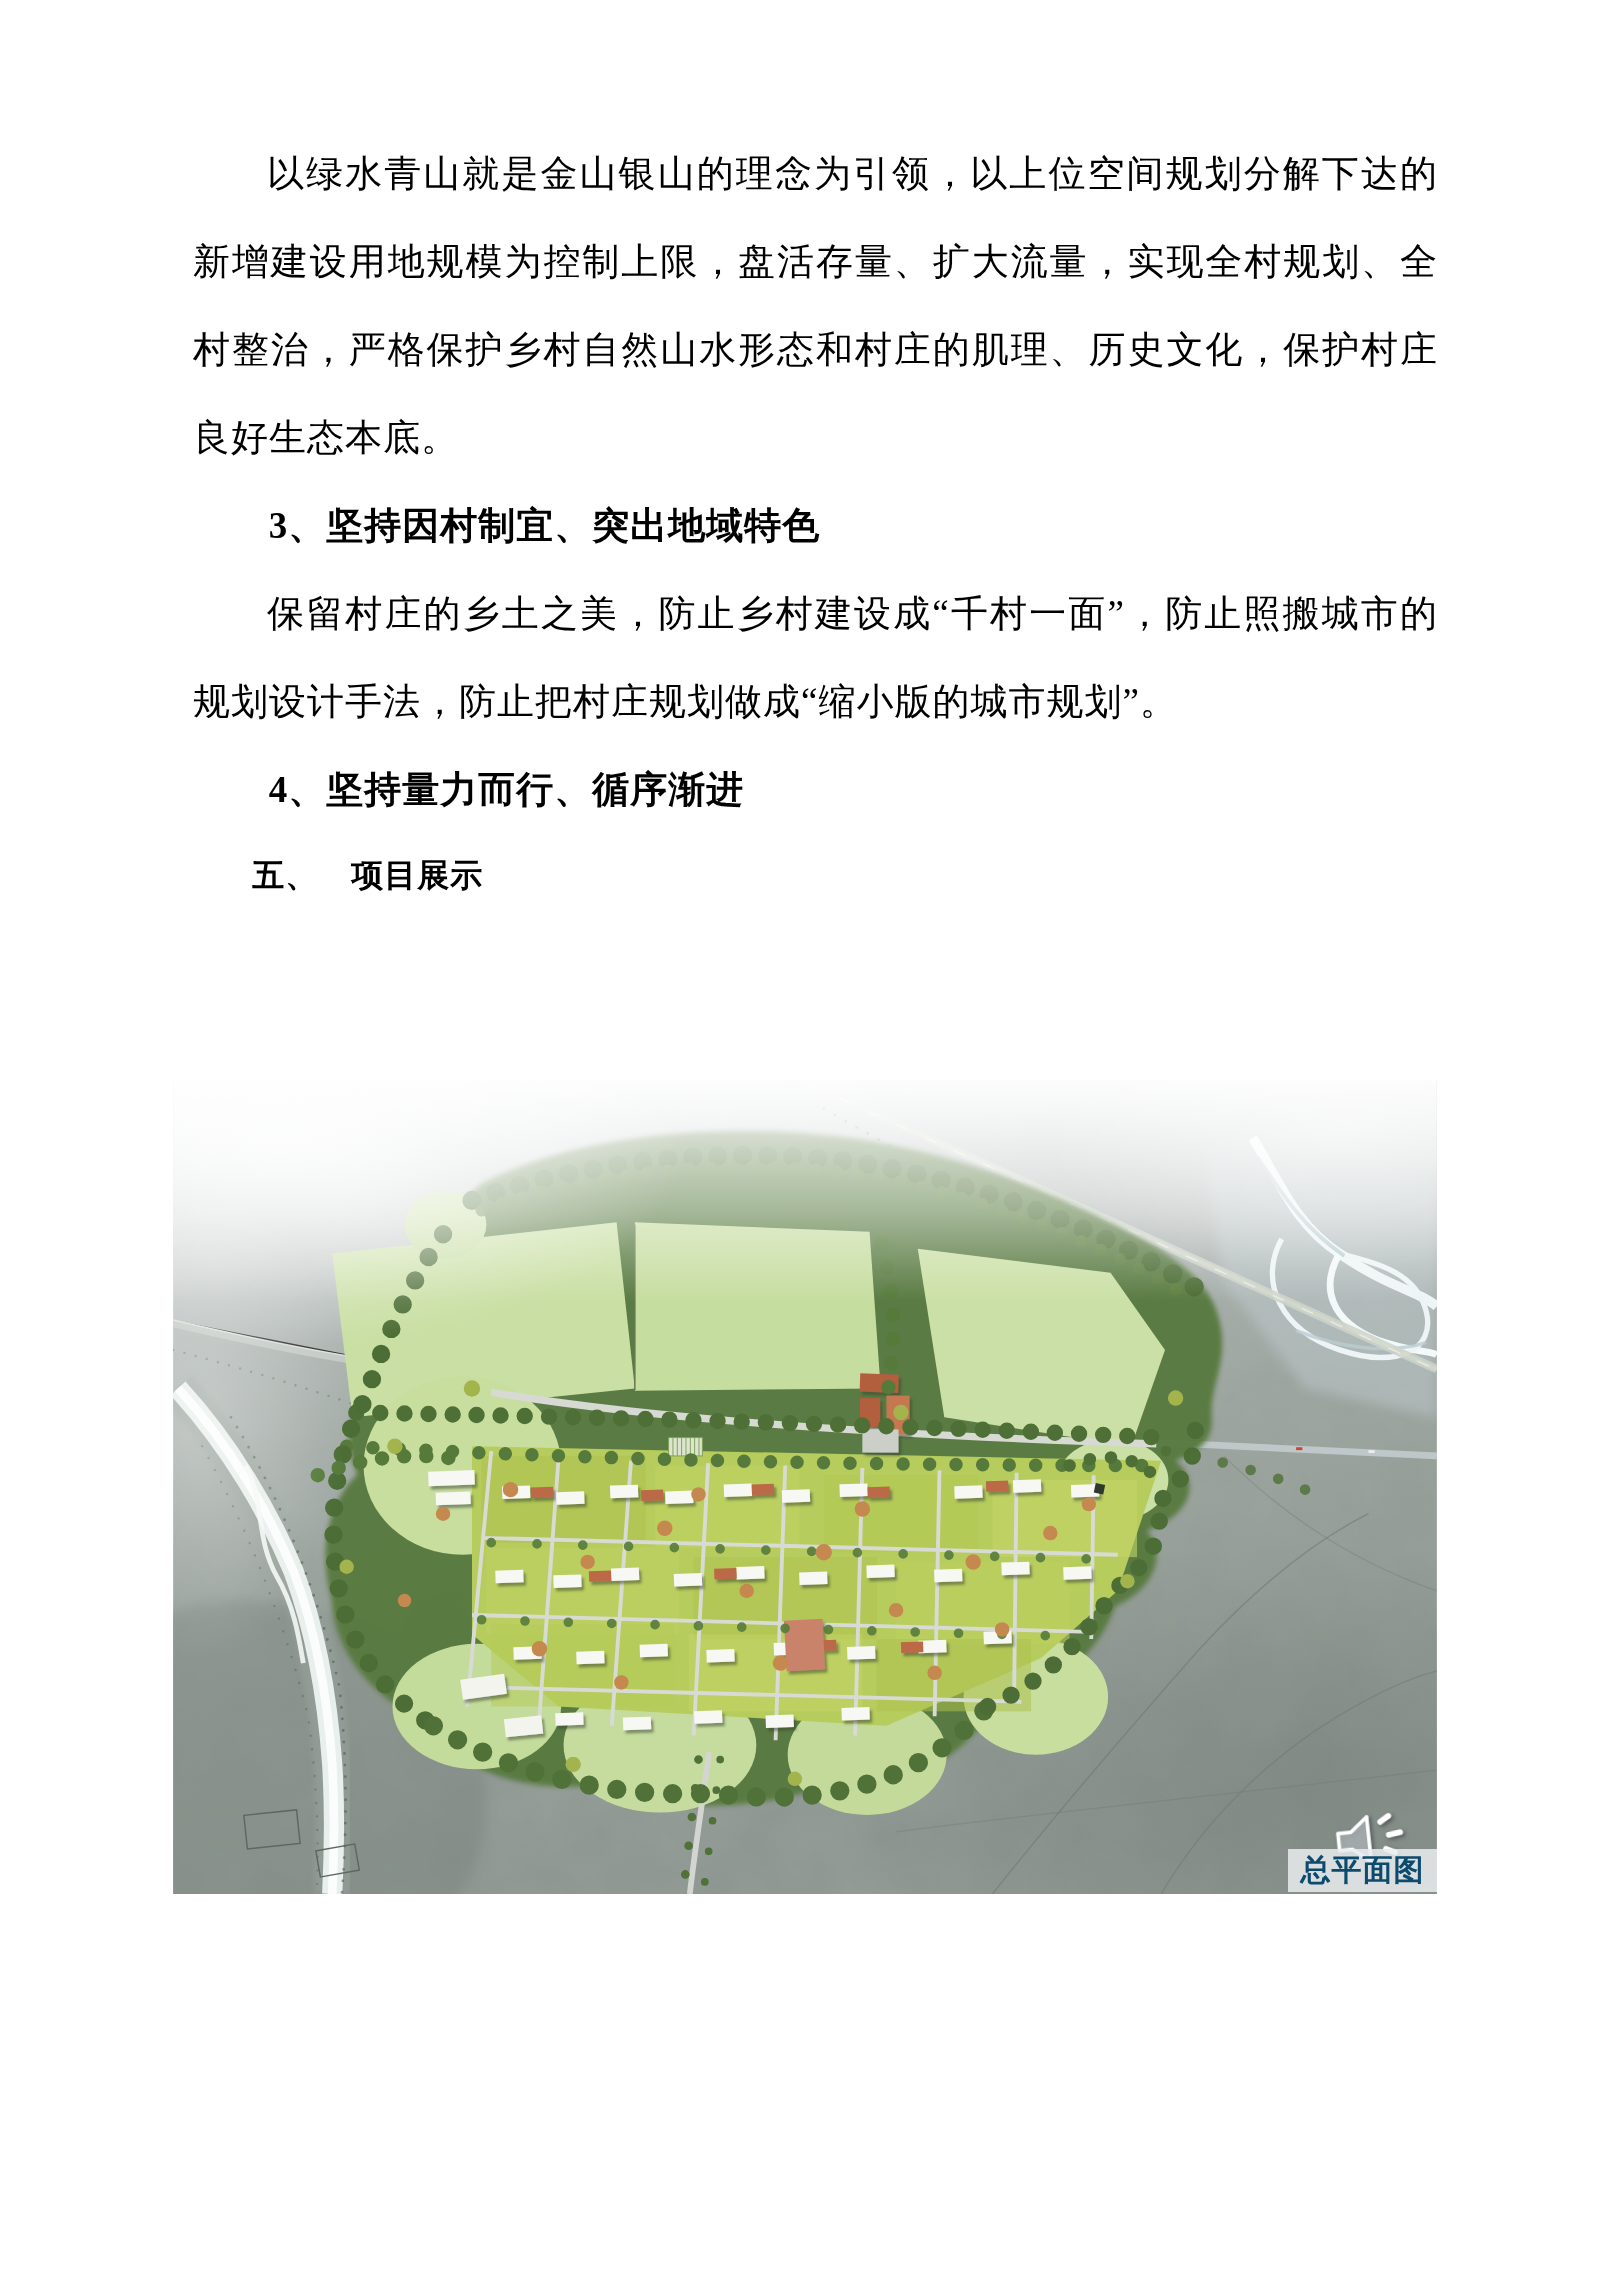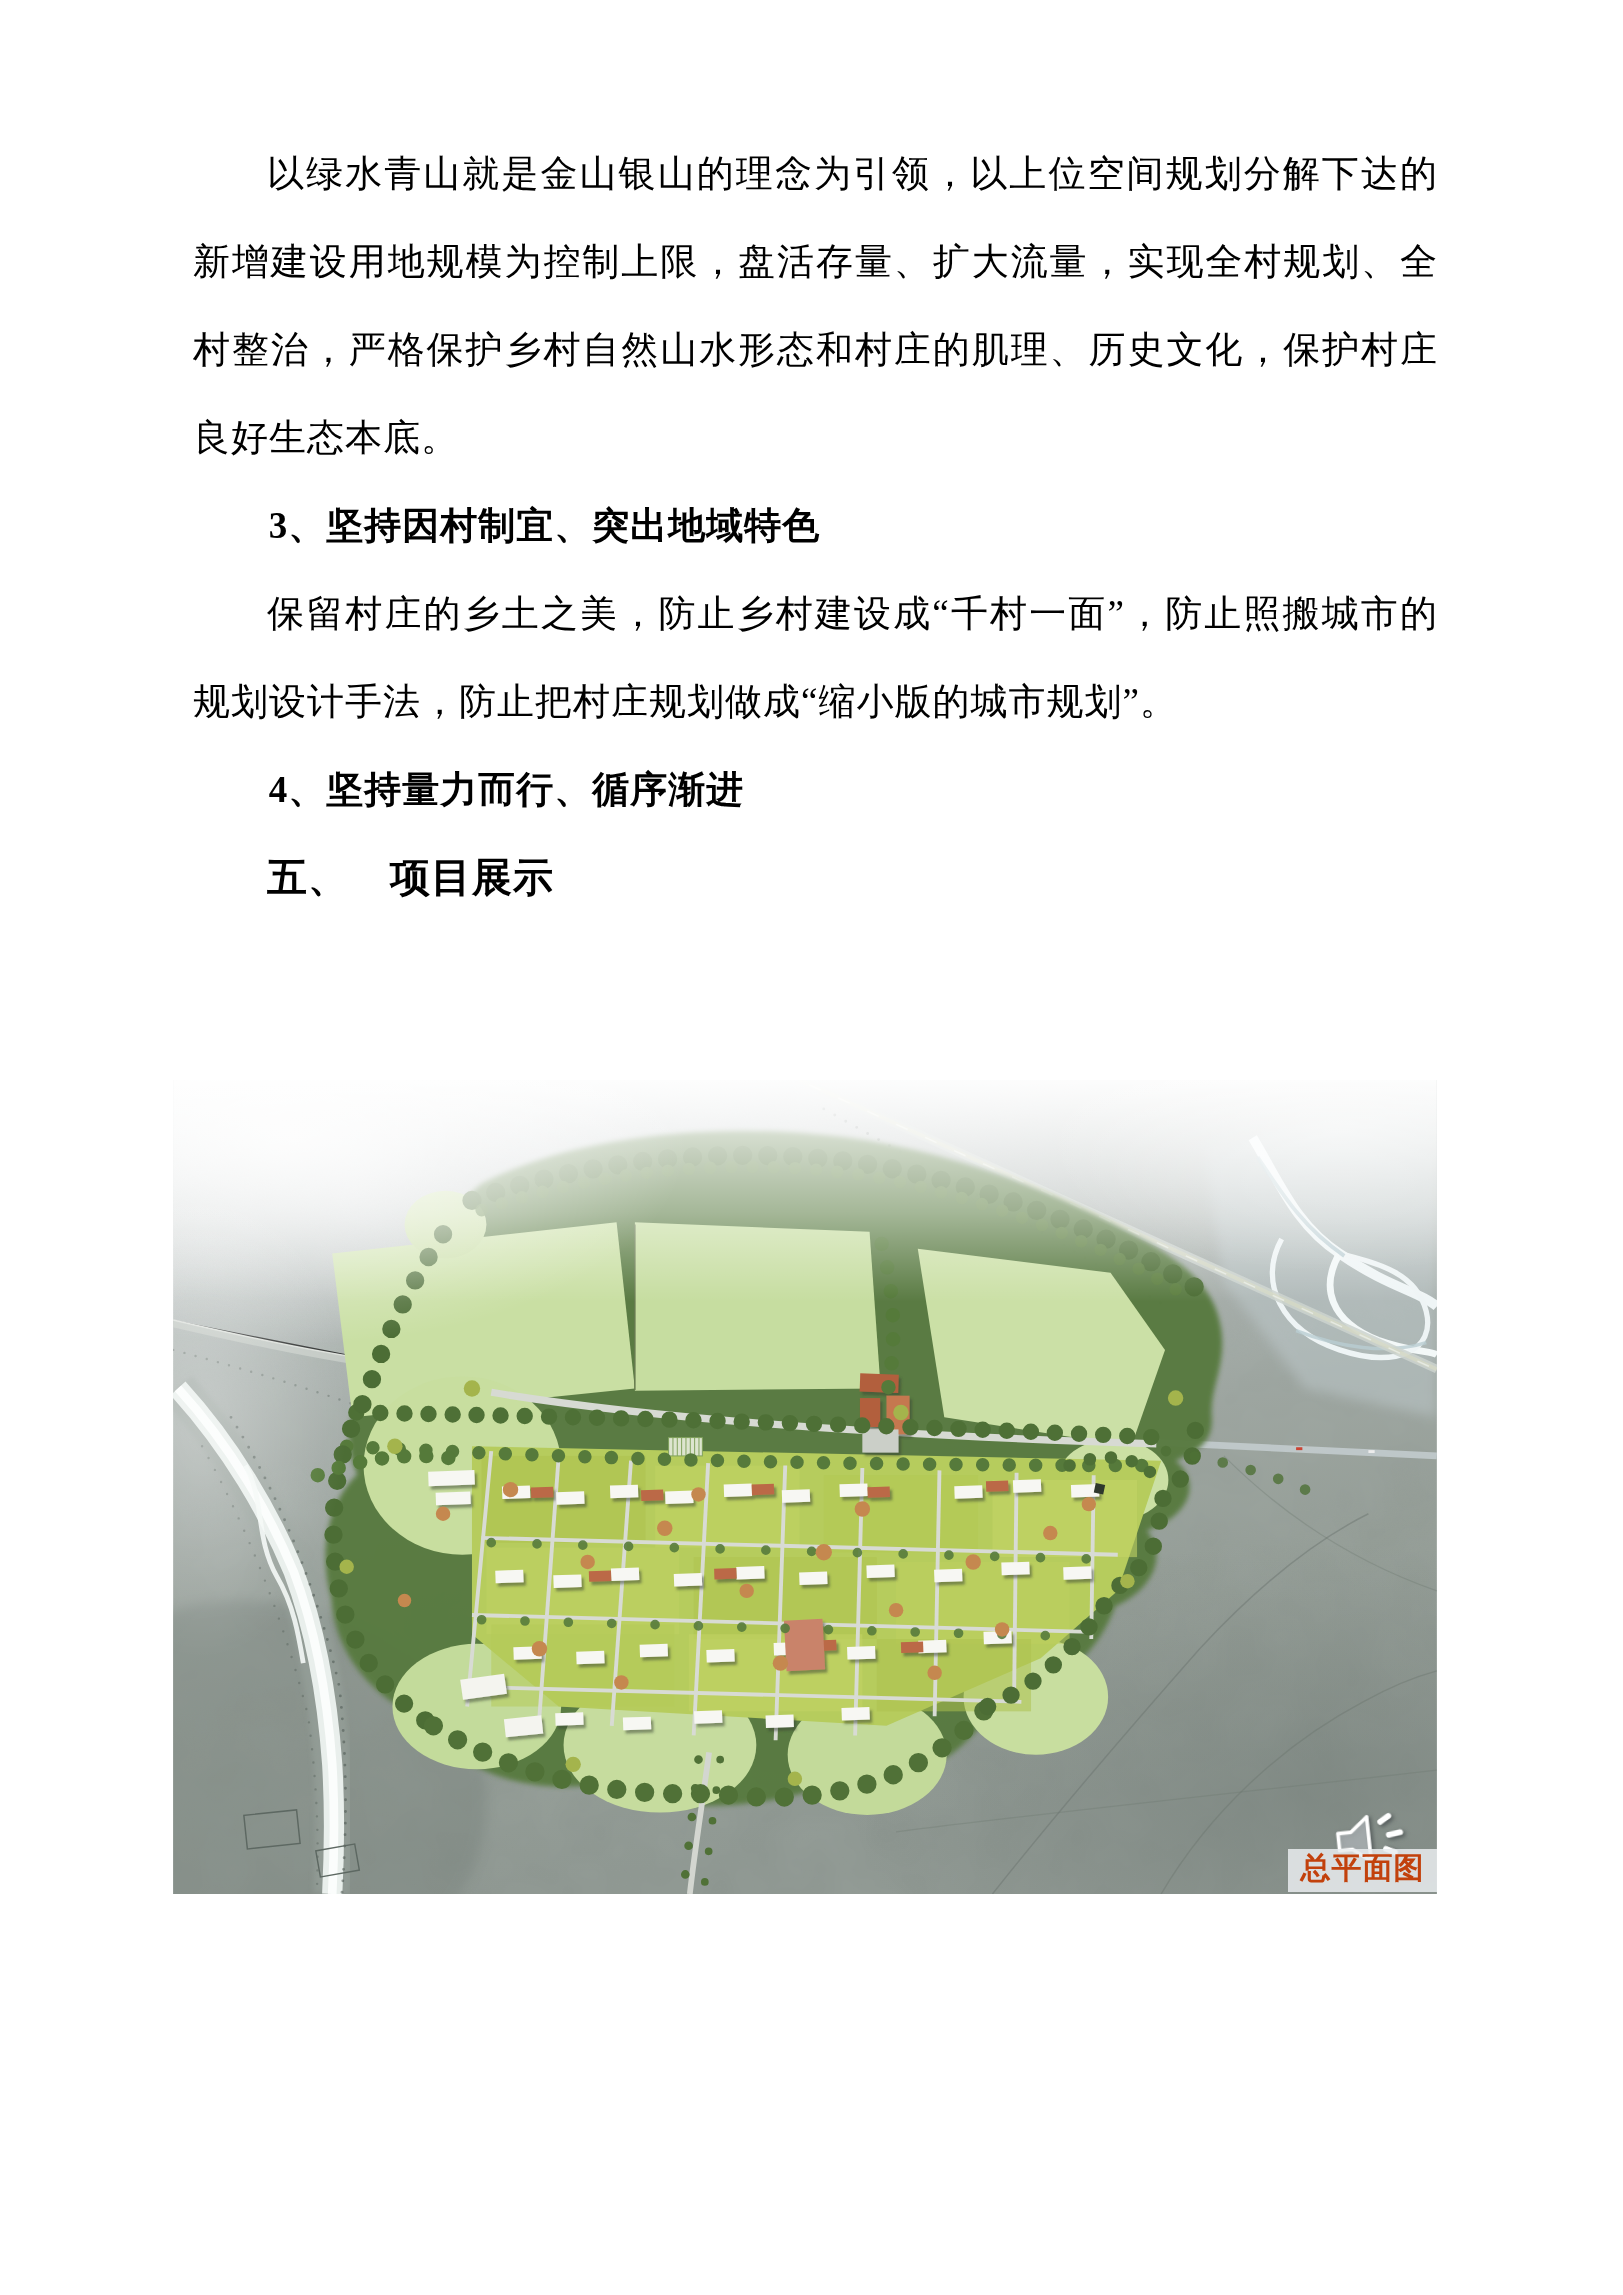--- a/index.html
+++ b/index.html
@@ -2,26 +2,26 @@
 <html style="font-size:7.7px"><head>
 <meta charset="utf-8">
 <style>
   html,body{margin:0;padding:0;background:#ffffff;}
   .page{position:relative;width:1464px;height:2295px;background:#ffffff;overflow:hidden;
         font-family:"Liberation Serif","DejaVu Serif",serif;color:#000;}
   .doc{position:absolute;left:193px;top:0;width:1245px;padding-top:130px;
        font-size:37px;line-height:88px;letter-spacing:1px;text-align:justify;}
   .doc p{margin:0;text-indent:2em;}
   .doc .hnum{font-weight:bold;text-indent:2.05em;margin:0;}
-  .doc .hsec{font-family:Liberation Serif, serif;font-weight:bold;
-             font-size:40px;line-height:88px;text-indent:1.85em;margin:0;text-align:left;}
+  .doc .hsec{font-family:Liberation Mono, monospace;font-weight:bold;
+             font-size:32px;line-height:88px;text-indent:1.85em;margin:0;text-align:left;}
   .photo{position:absolute;left:173px;top:1080px;width:1264px;height:814px;overflow:hidden;}
   .photo svg{display:block;}
   .caption{position:absolute;right:0;bottom:1.9px;background:rgba(233,236,238,0.85);
-           color:#c2410c;font-family:Liberation Mono, monospace;
+           color:#0c4a6e;font-family:Liberation Sans, sans-serif;
            font-weight:bold;font-size:30px;line-height:30px;padding:6.3px 12.5px 6.7px 12.5px;letter-spacing:1px;margin-left:15px;}
   .audio-icon{position:absolute;right:13.5px;bottom:30px;width:90px;height:52px;
               filter:drop-shadow(2.4px 2.9px 1.9px rgba(35,40,45,0.55));transform:rotate(-6deg);}
 </style>
 </head>
 <body>
 
 <div class="page">
 
   <div class="doc">

